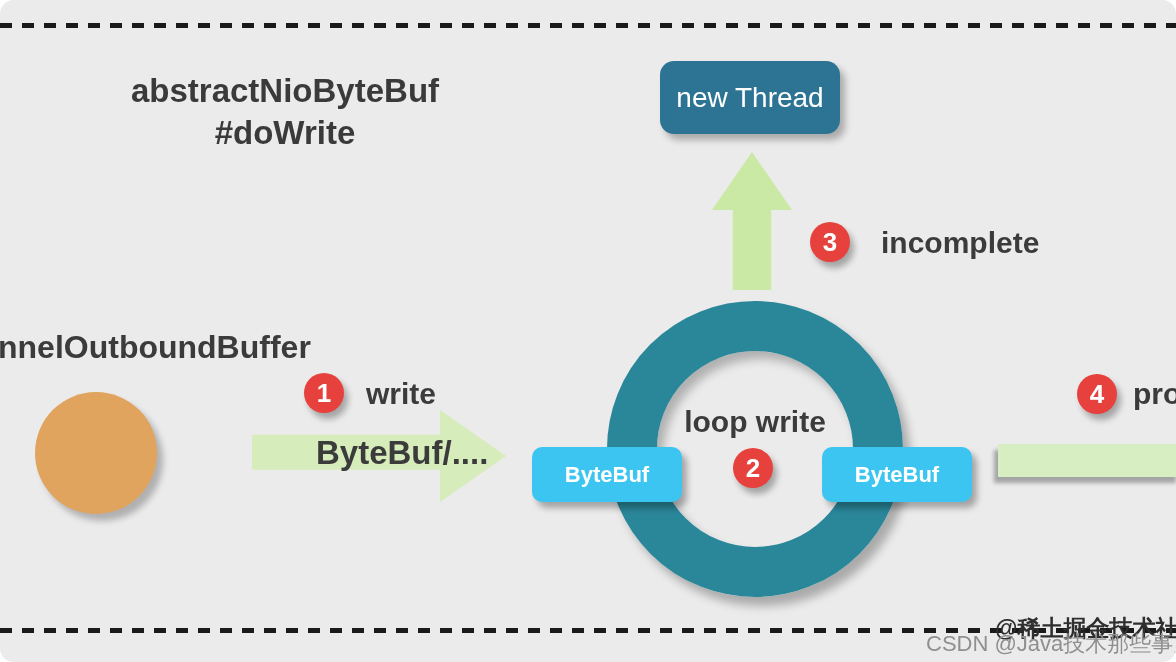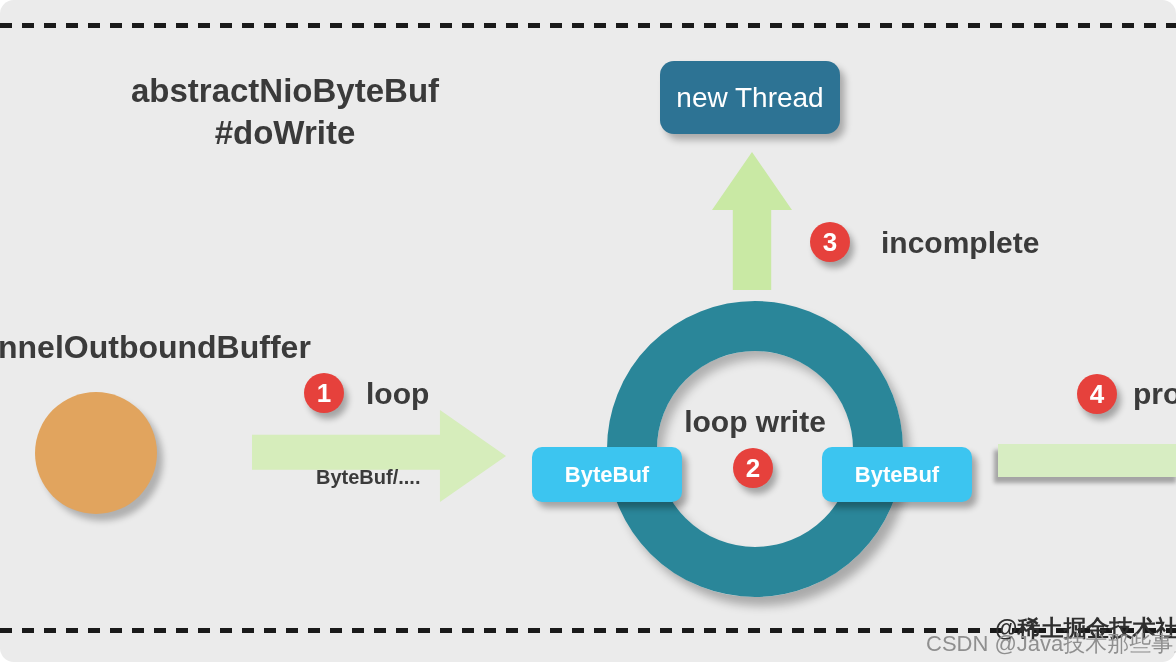--- a/index.html
+++ b/index.html
@@ -45,21 +45,21 @@
 
   .arrow-read {
     position: absolute; left: 252px; top: 410px; width: 254px; height: 92px;
     background: #d6edbb;
     clip-path: polygon(0% 27%, 74% 27%, 74% 0%, 100% 50%, 74% 100%, 74% 65%, 0% 65%);
     filter: drop-shadow(-4px 6px 3px rgba(0,0,0,0.3));
     z-index: 3;
   }
   .arrow-read-label {
     position: absolute; left: 316px; top: 434px;
-    font-size: 20px; font-weight: bold; z-index: 4; white-space: nowrap; margin-top: 32px;
+    font-size: 33px; font-weight: bold; z-index: 4; white-space: nowrap;
   }
 
   .bar-right {
     position: absolute; left: 998px; top: 444px; width: 182px; height: 33px;
     background: #d7edc2;
     box-shadow: -4px 6px 4px rgba(0,0,0,0.3);
     z-index: 3;
   }
 
   .badge {
@@ -151,21 +151,21 @@
   </div>
   <div class="step-label label-incomplete">incomplete</div>
 
   <div class="outbound-label">nnelOutboundBuffer</div>
 
   <div class="orange-circle"></div>
 
   <div class="badge badge-1">
     <span>1</span>
   </div>
-  <div class="step-label label-read">loop</div>
+  <div class="step-label label-read">write</div>
 
   <div class="arrow-read"></div>
   <div class="arrow-read-label">ByteBuf/....</div>
 
   <div class="loop-ring"></div>
   <div class="loop-label">loop write</div>
 
   <div class="badge badge-2">
     <span>2</span>
   </div>

